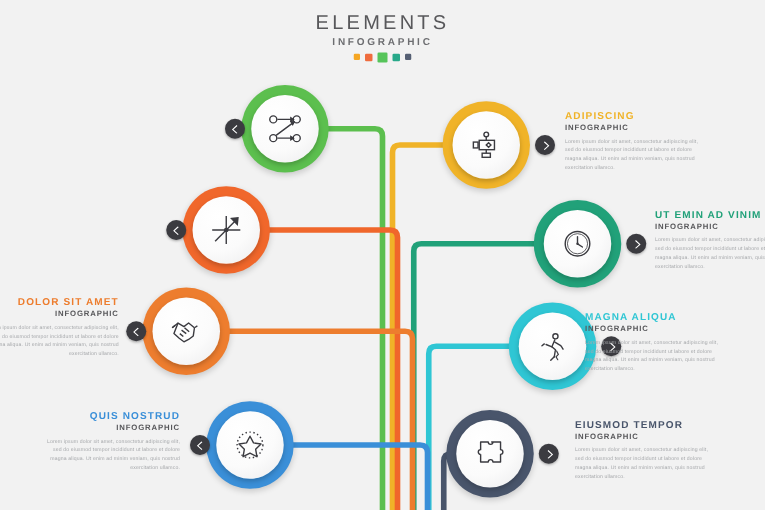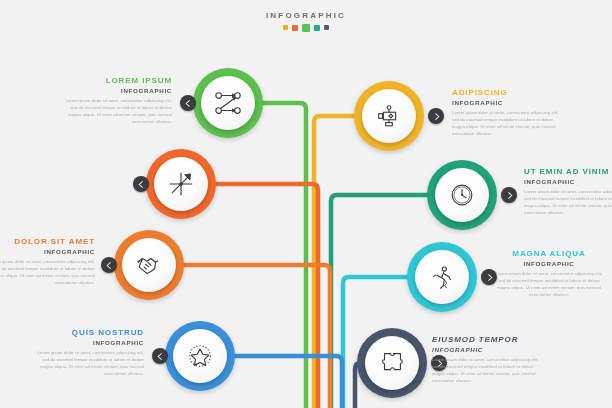--- a/index.html
+++ b/index.html
@@ -64,20 +64,21 @@
     margin-top:4px; font-size:4.1px; line-height:1.65; color:#a7a9ac;
     letter-spacing:.12px;
   }
 </style>
 </head>
 <body>
 
 <div class="stage">
 
   <div class="header">
+    <div class="title">ELEMENTS</div>
     <div class="subtitle">INFOGRAPHIC</div>
     <div class="swatches">
       <i style="width:5px;height:5px;margin-top:1px;background:#f5a623"></i>
       <i style="width:6px;height:6px;margin-top:.5px;background:#ef6c3e"></i>
       <i style="width:8px;height:8px;background:#56c45a"></i>
       <i style="width:6px;height:6px;margin-top:.5px;background:#28a98a"></i>
       <i style="width:5px;height:5px;margin-top:1px;background:#555f73"></i>
     </div>
   </div>
 
@@ -113,25 +114,20 @@
         <path d="M21 22.6 L23.2 24 L21 25.4 Z" fill="#3b3b40"></path>
         <path d="M21.2 10 L23.8 10.2 L22.6 12.4 Z" fill="#3b3b40"></path>
       </svg>
     </div>
   </div>
   <div class="arrow" style="left:180px;top:95px;">
     <svg viewBox="0 0 8 8" fill="#fff">
         <path d="M5.6 0.8 L2 4 L5.6 7.2 L4.9 7.9 L0.6 4 L4.9 0.1 Z"></path>
       </svg>
   </div>
-  <div class="txt right-al" style="left:60px;top:77px;">
-    <h3 style="color:#5cbf4e">LOREM IPSUM</h3>
-    <h4>INFOGRAPHIC</h4>
-    <p>Lorem ipsum dolor sit amet, consectetur adipiscing elit, sed do eiusmod tempor incididunt ut labore et dolore magna aliqua. Ut enim ad minim veniam, quis nostrud exercitation ullamco.</p>
-  </div>
 
   <div class="node" style="left:146px;top:149px;">
     <div class="ring" style="background:#f0672b;box-shadow:0 2px 5px rgba(0,0,0,.18);"></div>
     <div class="disc">
       <svg viewBox="0 0 32 32" stroke="#3b3b40" stroke-width="1.2" fill="none">
         <path d="M16 4 V28 M4 16 H28"></path>
         <path d="M6.5 25.5 L25.5 6.5"></path>
         <path d="M20.5 6.2 L26 5.6 L25.4 11.2 Z" fill="#3b3b40"></path>
         <path d="M16 9.5 h0.01 M16 22.5 h0.01 M9.5 16 h0.01 M22.5 16 h0.01"></path>
         <circle cx="16" cy="16" r="1.4"></circle>
@@ -243,39 +239,39 @@
         <path d="M9 14 l-2 1.6 M23.5 16 l1.5 2.5"></path>
         <path d="M19.5 20 l1.5 3 -2 2 1.5 2.5" stroke-width="1"></path>
       </svg>
     </div>
   </div>
   <div class="arrow" style="left:481px;top:269px;">
     <svg viewBox="0 0 8 8" fill="#fff">
         <path d="M2.4 0.8 L6 4 L2.4 7.2 L3.1 7.9 L7.4 4 L3.1 0.1 Z"></path>
       </svg>
   </div>
-  <div class="txt left-al" style="left:493px;top:250px;text-align:center;">
+  <div class="txt left-al" style="left:468px;top:250px;">
     <h3 style="color:#2fc6d4">MAGNA ALIQUA</h3>
     <h4>INFOGRAPHIC</h4>
     <p>Lorem ipsum dolor sit amet, consectetur adipiscing elit, sed do eiusmod tempor incididunt ut labore et dolore magna aliqua. Ut enim ad minim veniam, quis nostrud exercitation ullamco.</p>
   </div>
 
   <div class="node" style="left:357px;top:328px;">
     <div class="ring" style="background:#49556b;box-shadow:0 2px 5px rgba(0,0,0,.18);"></div>
     <div class="disc">
       <svg viewBox="0 0 32 32" stroke="#3b3b40" stroke-width="1.2" fill="none" stroke-linejoin="round">
         <path d="M17 6 h8 v6.5 a2 2 0 1 1 0 4 V23 h-6.5 a2 2 0 1 0 -4 0 H8 v-6.5"></path>
         <path d="M8 16.5 a2 2 0 1 1 0 -4 V6 h6.5 a2 2 0 1 0 4 0"></path>
       </svg>
     </div>
   </div>
   <div class="arrow" style="left:431px;top:355px;">
     <svg viewBox="0 0 8 8" fill="#fff">
         <path d="M2.4 0.8 L6 4 L2.4 7.2 L3.1 7.9 L7.4 4 L3.1 0.1 Z"></path>
       </svg>
   </div>
-  <div class="txt left-al" style="left:432px;top:336px;font-style:italic;">
+  <div class="txt left-al" style="left:460px;top:336px;">
     <h3 style="color:#49556b">EIUSMOD TEMPOR</h3>
     <h4>INFOGRAPHIC</h4>
     <p>Lorem ipsum dolor sit amet, consectetur adipiscing elit, sed do eiusmod tempor incididunt ut labore et dolore magna aliqua. Ut enim ad minim veniam, quis nostrud exercitation ullamco.</p>
   </div>
 
 </div>
 
 </body></html>

